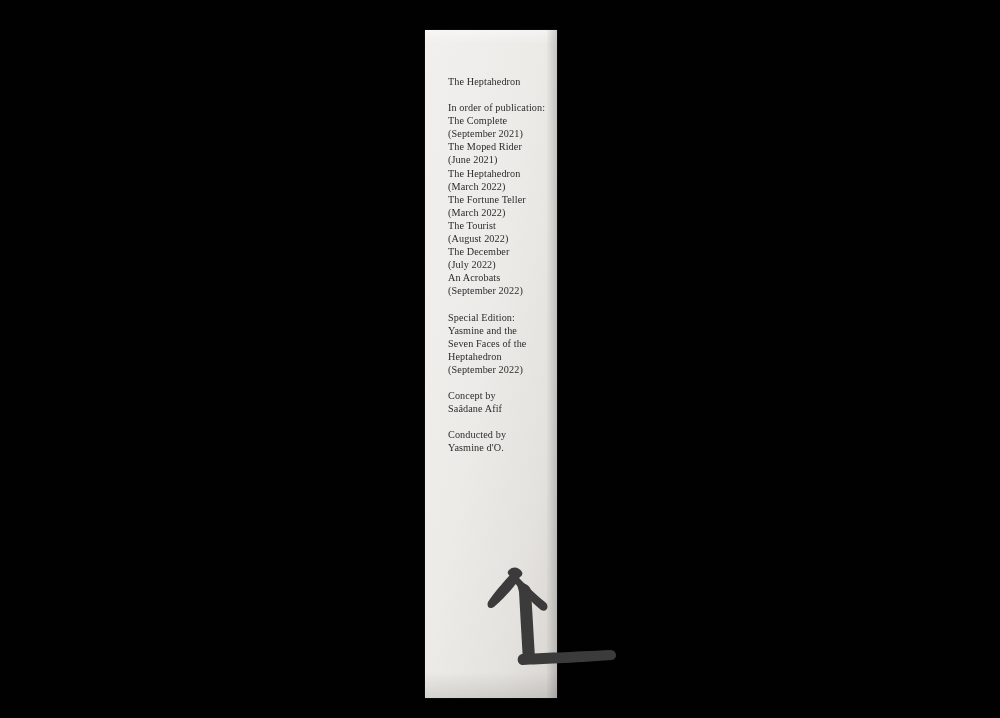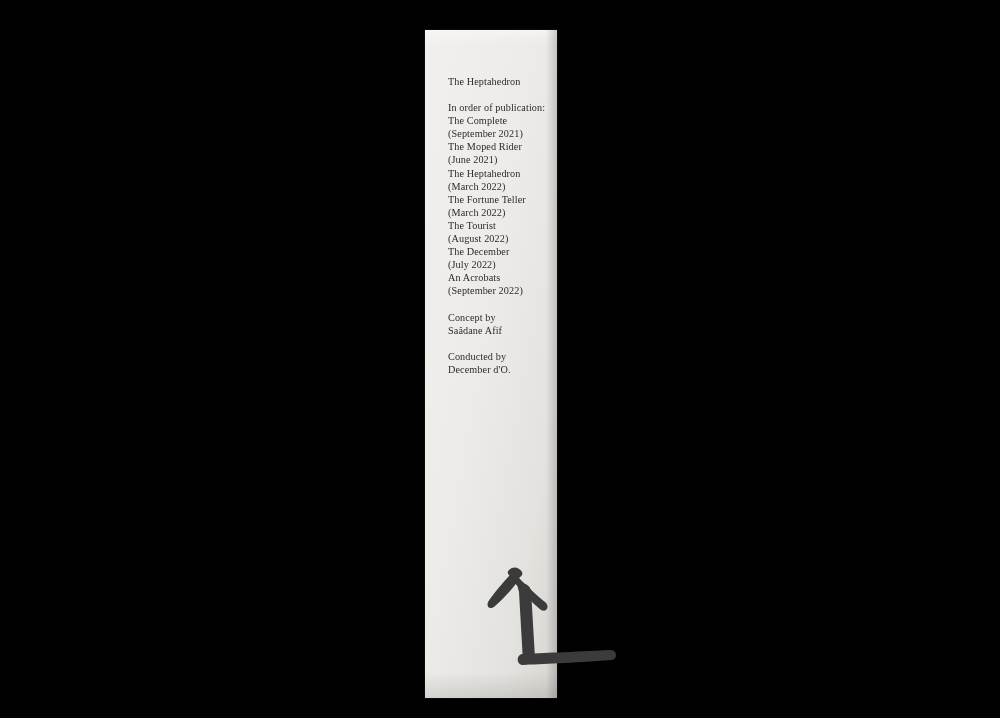--- a/index.html
+++ b/index.html
@@ -119,29 +119,36 @@
         <div class="entry">
           <div class="line">The December</div>
           <div class="line">(July 2022)</div>
         </div>
         <div class="entry">
           <div class="line">An Acrobats</div>
           <div class="line">(September 2022)</div>
         </div>
       </div>
 
+      <div class="block">
+        <div class="line">Special Edition:</div>
+        <div class="line">Yasmine and the</div>
+        <div class="line">Seven Faces of the</div>
+        <div class="line">Heptahedron</div>
+        <div class="line">(September 2022)</div>
+      </div>
 
       <div class="block">
         <div class="line">Concept by</div>
         <div class="line">Saâdane Afif</div>
       </div>
 
       <div class="block tight">
         <div class="line">Conducted by</div>
-        <div class="line">December d'O.</div>
+        <div class="line">Yasmine d'O.</div>
       </div>
 
     </div>
 
     <div class="arrow-wrap">
       <svg width="160" height="145" viewBox="0 0 160 145" xmlns="http://www.w3.org/2000/svg">
         <g fill="#3b3b3b">
 
           <path d="M56 44 C62 42, 68 44, 70 50 L74 118 C74 124, 66 126, 62 122 L58 52 Z"></path>
 

